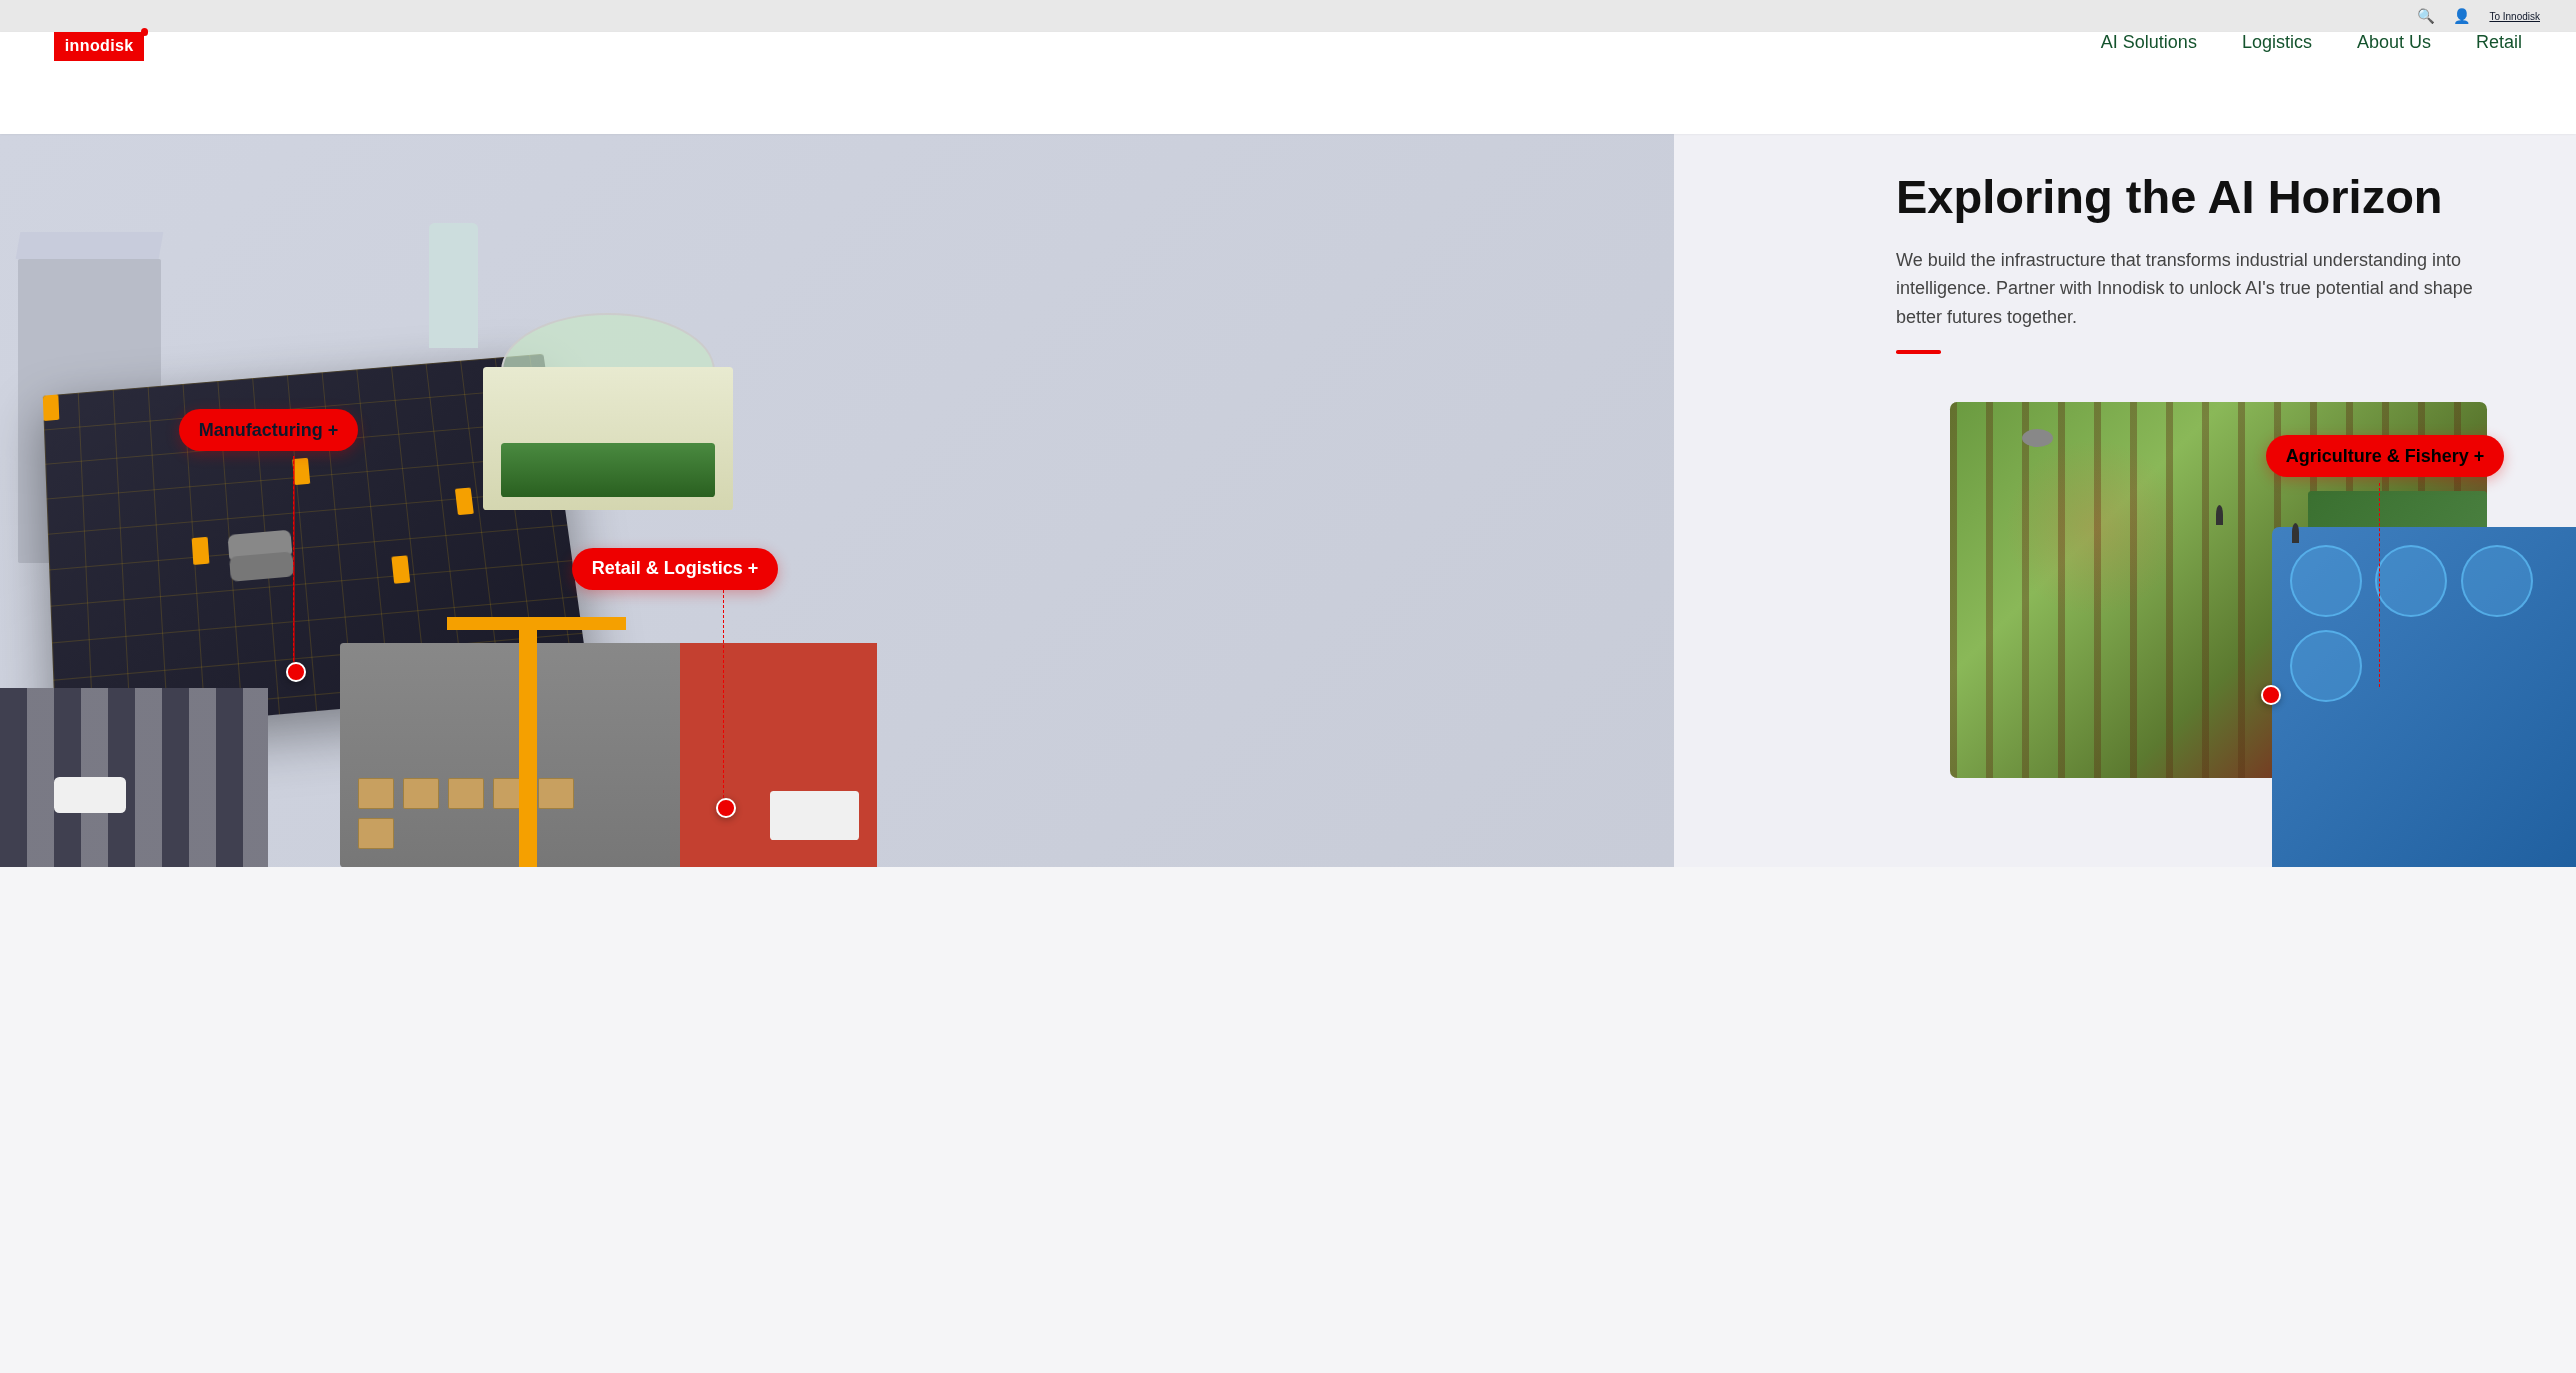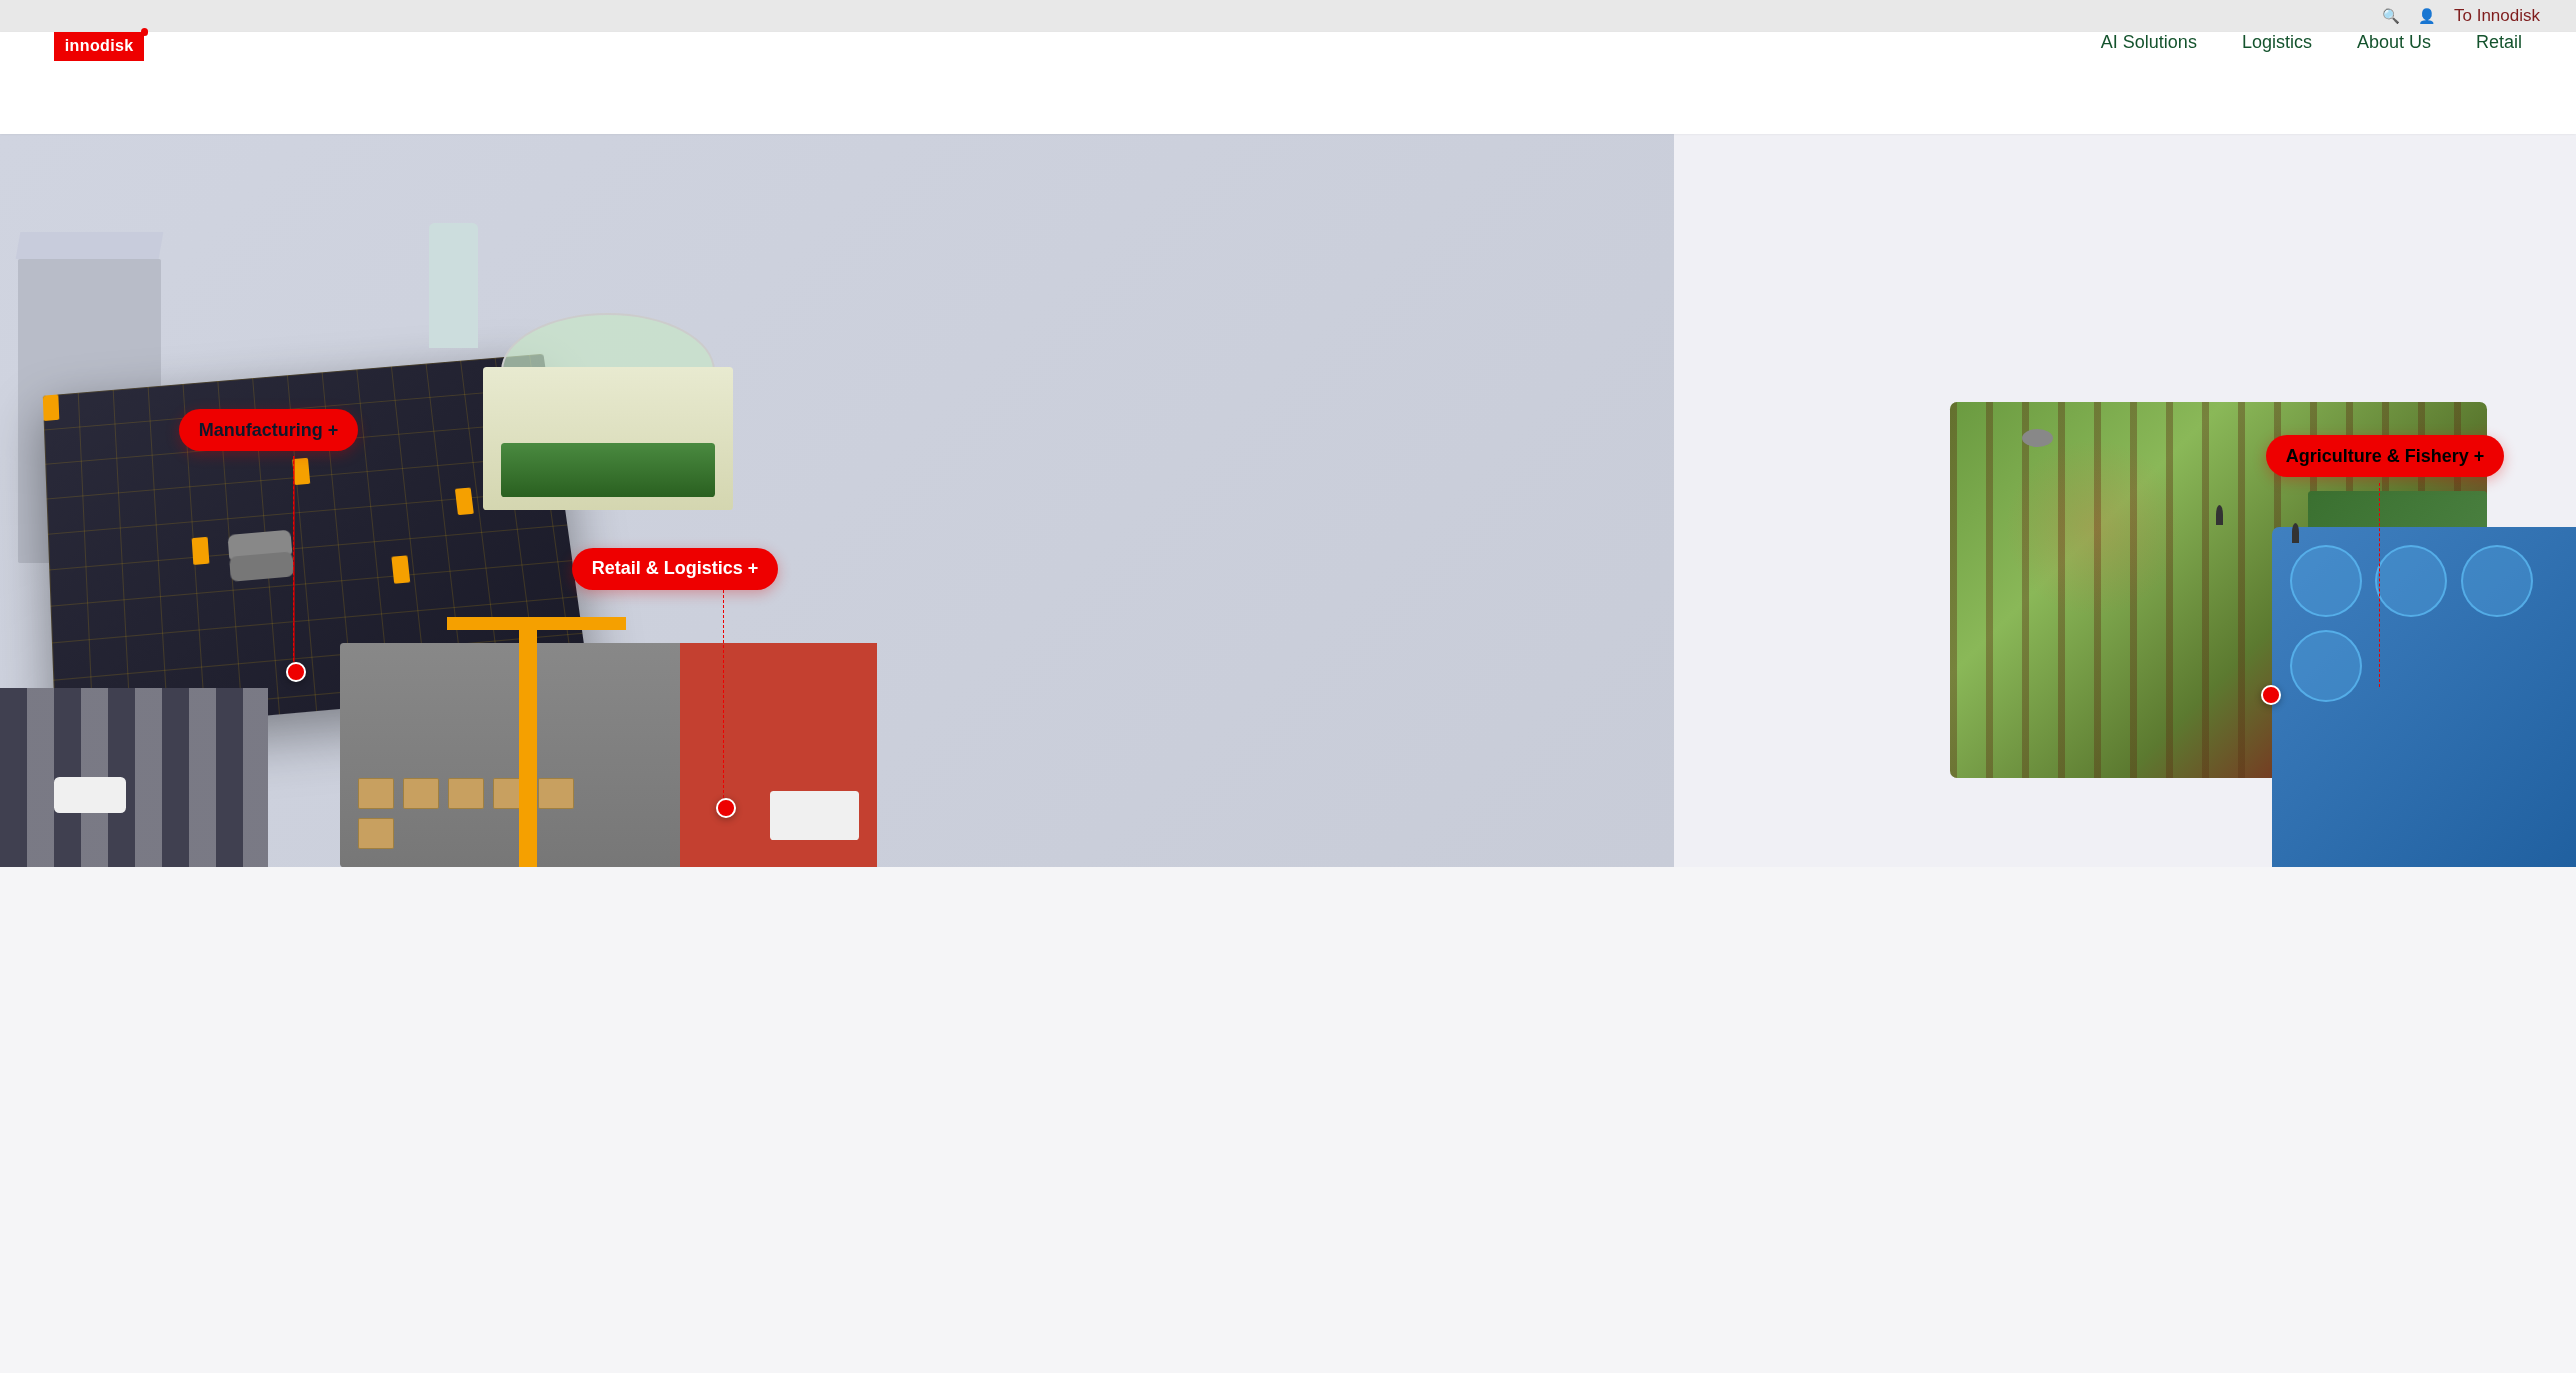--- a/index.html
+++ b/index.html
@@ -14,23 +14,24 @@
       justify-content: flex-end;
       padding: 0 36px;
       gap: 18px;
     }
     .top-bar-icon {
       font-size: 14.3px;
       color: #333;
       cursor: pointer;
     }
     .top-bar-link {
-      font-size: 17px;
-      color: #7f1d1d;
+      font-size: 10px;
+      color: #0f172a;
       cursor: pointer;
+      text-decoration: underline;
     }
 
     
     .navbar {
       background: #fff;
       height: 102px;
       display: flex;
       align-items: flex-start;
       padding: 0 54px;
       justify-content: space-between;
@@ -601,20 +602,25 @@
       <a>About Us</a>
     </li>
     <li>
       <a>Retail</a>
     </li>
   </ul>
 </nav>
 
 <div class="hero">
 
+  <div class="hero-content">
+    <h1 class="hero-title">Exploring the AI Horizon</h1>
+    <p class="hero-desc">We build the infrastructure that transforms industrial understanding into intelligence. Partner with Innodisk to unlock AI's true potential and shape better futures together.</p>
+    <div class="hero-divider"></div>
+  </div>
 
   <div class="scene">
 
     <div class="city-bg"></div>
 
     <div class="road">
       <div class="road-lines"></div>
       <div class="car-road"></div>
     </div>
 

